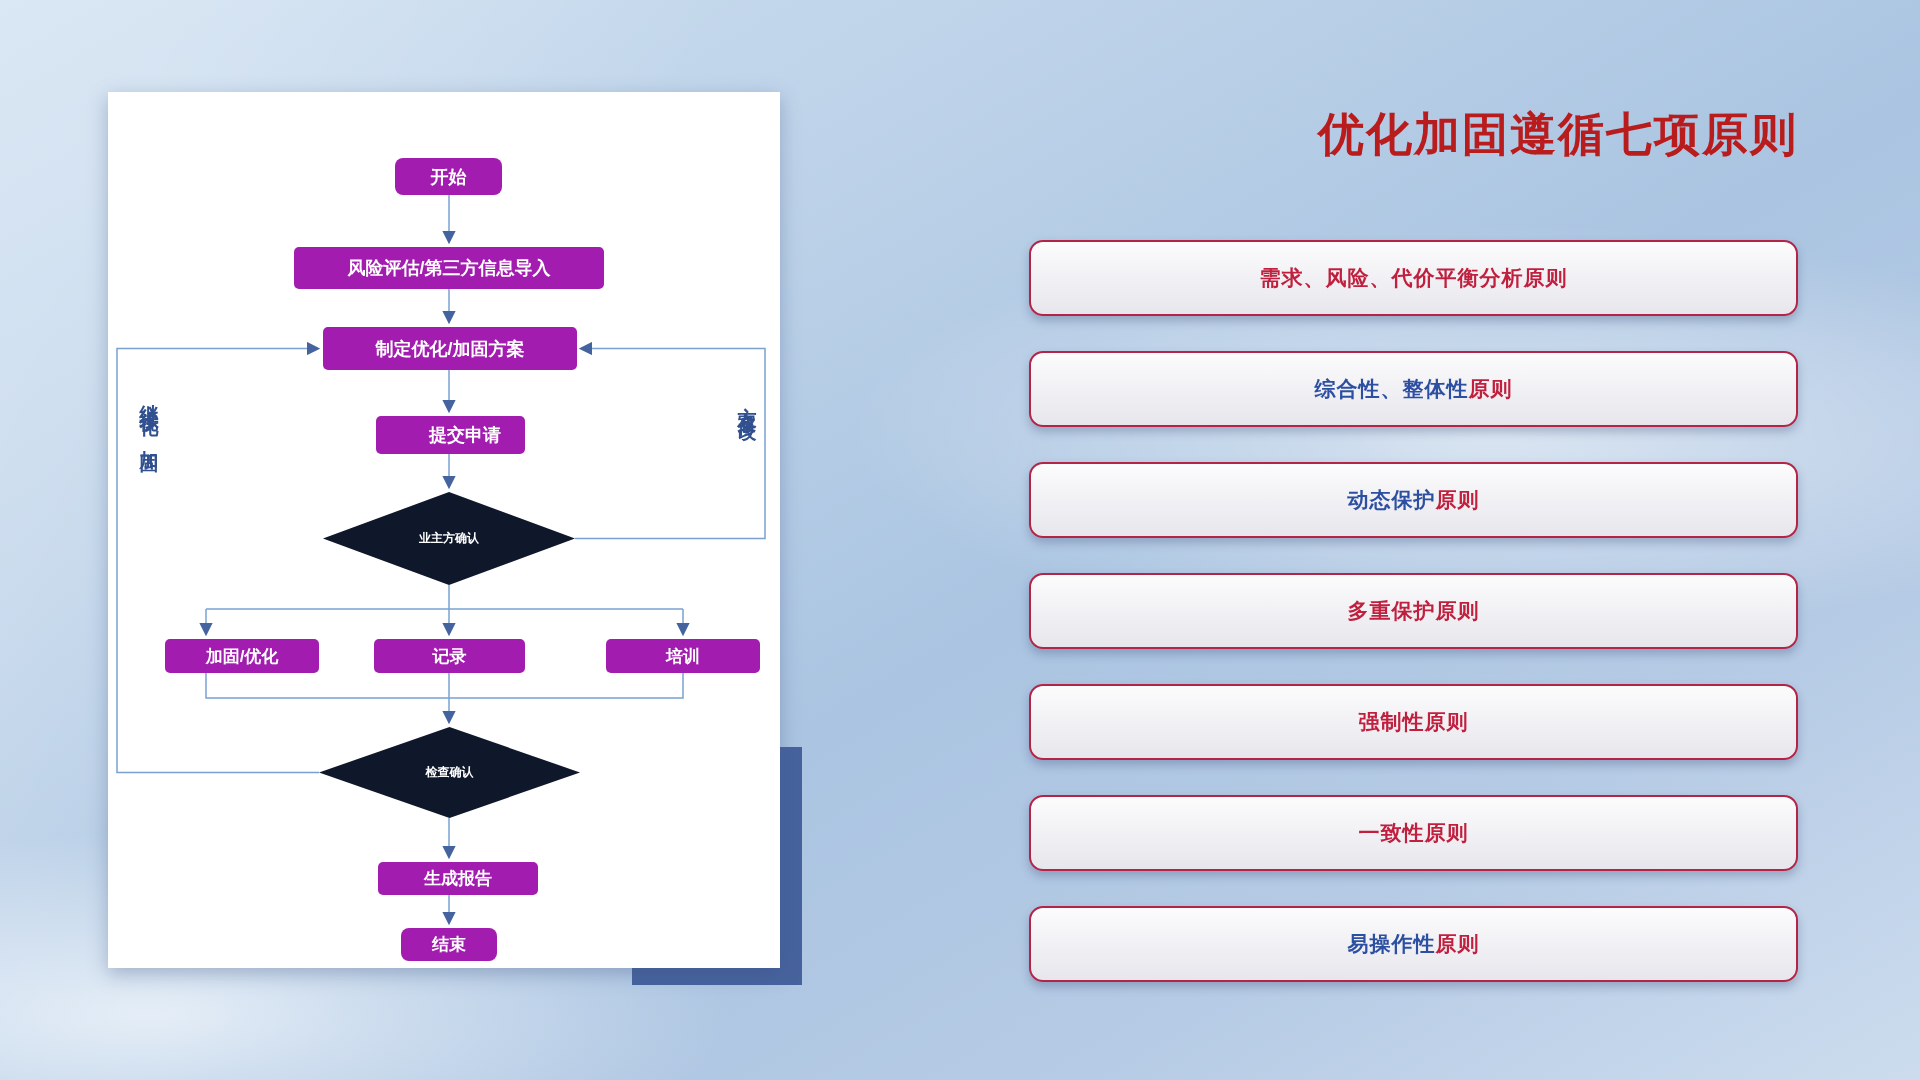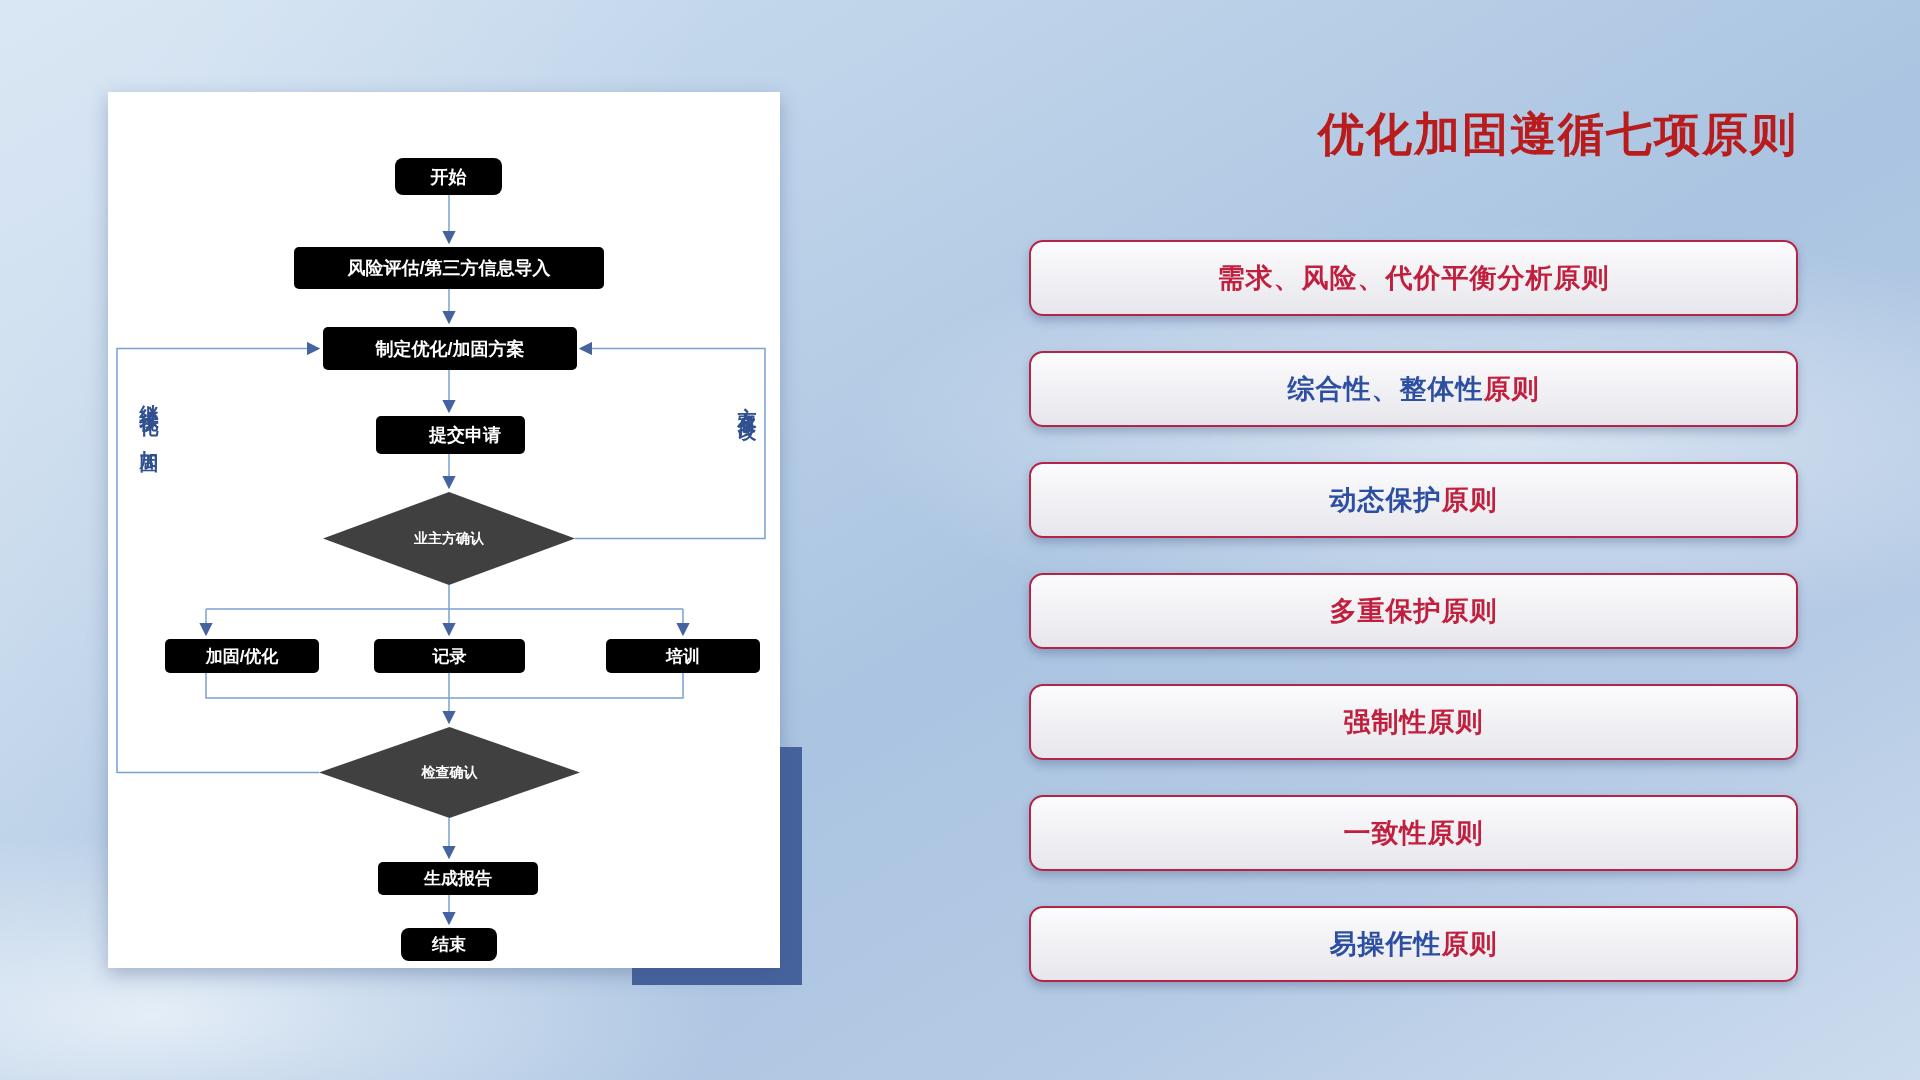--- a/index.html
+++ b/index.html
@@ -21,29 +21,29 @@
     background:#47639e;
   }
   .flow-panel {
     position:absolute; left:108px; top:92px; width:672px; height:876px;
     background:#ffffff;
     box-shadow:0 6px 18px rgba(60,80,130,0.35);
   }
   .flow-panel svg { position:absolute; left:0; top:0; }
 
   .fc-node {
-    position:absolute; background:#000000; color:#ffffff;
+    position:absolute; background:#a21caf; color:#ffffff;
     display:flex; align-items:center; justify-content:center;
     font-weight:bold; font-size:18px; border-radius:5px; white-space:nowrap;
   }
   .fc-rounded { border-radius:8px; }
   .fc-diamond {
-    position:absolute; background:#404040; color:#ffffff;
+    position:absolute; background:#0f172a; color:#ffffff;
     display:flex; align-items:center; justify-content:center;
-    font-weight:bold; font-size:14px;
+    font-weight:bold; font-size:12px;
     clip-path:polygon(50% 0, 100% 50%, 50% 100%, 0 50%);
   }
 
   .fc-start     { left:287px; top:66px;  width:107px; height:37px; }
   .fc-risk      { left:186px; top:155px; width:310px; height:42px; }
   .fc-plan      { left:215px; top:235px; width:254px; height:43px; }
   .fc-submit    { left:268px; top:324px; width:149px; height:38px;padding-left:29px; }
   .fc-owner     { left:215px; top:400px; width:252px; height:93px; }
   .fc-reinforce { left:21px;  top:547px; width:154px; height:34px; font-size:17px;margin-left:36px; }
   .fc-record    { left:266px; top:547px; width:151px; height:34px; font-size:17px; }
@@ -70,21 +70,21 @@
   .principles {
     position:absolute; left:1029px; top:240px; width:769px;
     display:flex; flex-direction:column; gap:35px;
   }
   .principle {
     height:76px;
     border:2px solid #b32446; border-radius:14px;
     background:linear-gradient(180deg, #fcfcfd 0%, #f0f0f4 55%, #e6e6ec 100%);
     box-shadow:0 5px 10px rgba(40,55,100,0.28);
     display:flex; align-items:center; justify-content:center;
-    font-size:27px; font-weight:600; letter-spacing:1px; white-space:nowrap;
+    font-size:21px; font-weight:600; letter-spacing:1px; white-space:nowrap;
   }
   .principle span[data-color="red"]  { color:#c01f3e; }
   .principle span[data-color="blue"] { color:#2d4fa1; }
 </style>
 </head>
 <body>
 
 <div class="accent-rect"></div>
 
 <div class="flow-panel">

